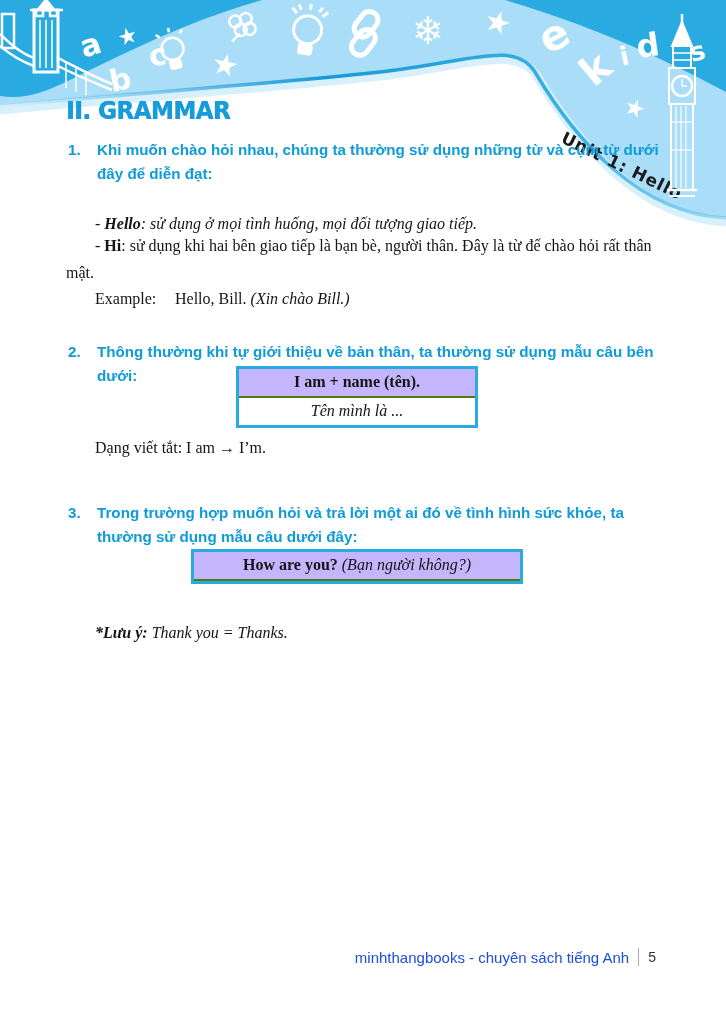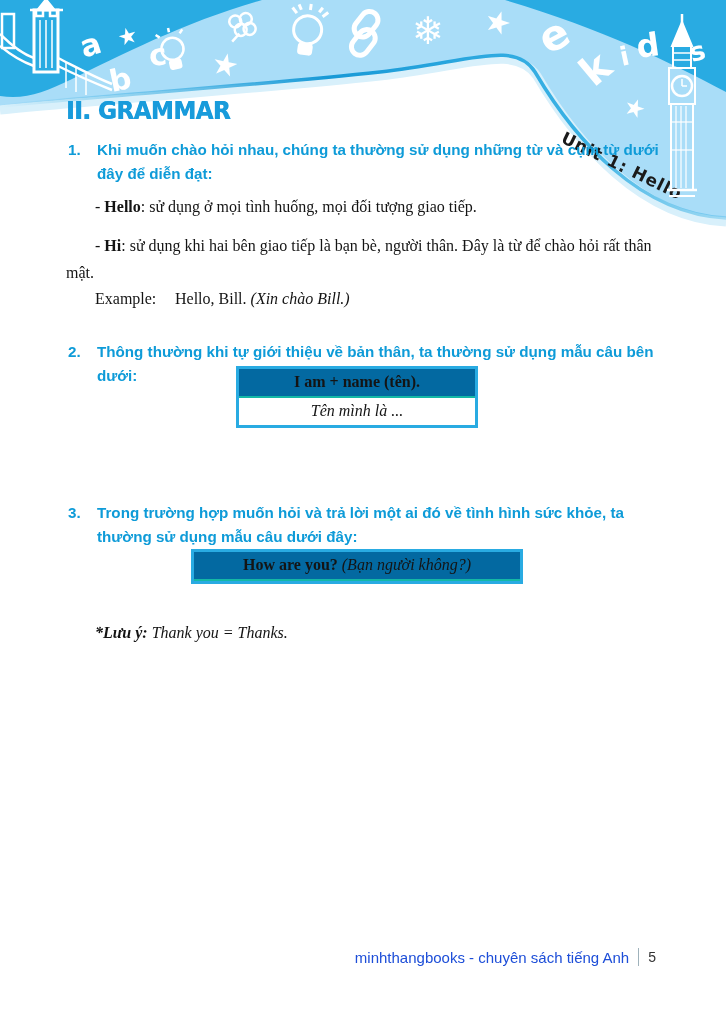--- a/index.html
+++ b/index.html
@@ -38,21 +38,21 @@
   .example-row{display:flex;}
   .example-row .lbl{width:80px;flex:0 0 80px;}
   .example-inline{position:absolute;left:95px;font-size:16px;line-height:24px;}
   .example-inline .gap{display:inline-block;width:5px;}
   
   .pattern-box{
     position:absolute;border:3px solid #29ABE2;background:#ffffff;
     text-align:center;font-size:16px;
   }
   .pattern-box .row1{
-    background:#0369a1;padding:4px 8px 5px 8px;border-bottom:2px solid #14b8a6;
+    background:#c4b5fd;padding:4px 8px 5px 8px;border-bottom:2px solid #4d7c0f;
   }
   .pattern-box .row2{padding:4px 8px 5px 8px;}
   
   .footer{
     position:absolute;top:948px;right:70px;display:flex;align-items:center;gap:9px;
     font-family:"Liberation Sans",sans-serif;font-size:15px;
   }
   .footer .brand{color:#1d4ed8;}
   .footer .divider{width:1px;height:18px;background:#9fb2bb;}
   .footer .pagenum{color:#333;font-size:14px;}
@@ -170,21 +170,21 @@
     </g>
   </svg>
 
   <div class="grammar-heading">II. GRAMMAR</div>
 
   <div class="item-title" style="top:138px;">
     <span class="num">1.</span>
     <span>Khi muốn chào hỏi nhau, chúng ta thường sử dụng những từ và cụm từ dưới đây để diễn đạt:</span>
   </div>
 
-  <div class="para" style="top:193px;">
+  <div class="para" style="top:210px;font-style:italic;">
     <span>- </span><span class="b">Hello</span><span>: sử dụng ở mọi tình huống, mọi đối tượng giao tiếp.</span>
   </div>
 
   <div class="para" style="top:232px;">
     <span>- </span><span class="b">Hi</span><span>: sử dụng khi hai bên giao tiếp là bạn bè, người thân. Đây là từ để chào hỏi rất thân mật.</span>
   </div>
 
   <div class="example-block" style="top:284px;">
     <div class="example-row">
       <span class="lbl">Example:</span>
@@ -201,20 +201,21 @@
   <div class="item-title" style="top:340px;">
     <span class="num">2.</span>
     <span>Thông thường khi tự giới thiệu về bản thân, ta thường sử dụng mẫu câu bên dưới:</span>
   </div>
 
   <div class="pattern-box" style="top:366px;left:236px;width:236px;">
     <div class="row1 b">I am + name (tên).</div>
     <div class="row2 i">Tên mình là ...</div>
   </div>
 
+  <div class="para" style="top:434px;">Dạng viết tắt: I am → I’m.</div>
 
 
   <div class="item-title" style="top:501px;">
     <span class="num">3.</span>
     <span>Trong trường hợp muốn hỏi và trả lời một ai đó về tình hình sức khỏe, ta thường sử dụng mẫu câu dưới đây:</span>
   </div>
 
   <div class="pattern-box" style="top:549px;left:191px;width:326px;">
     <div class="row1">
       <span class="b">How are you?</span>

